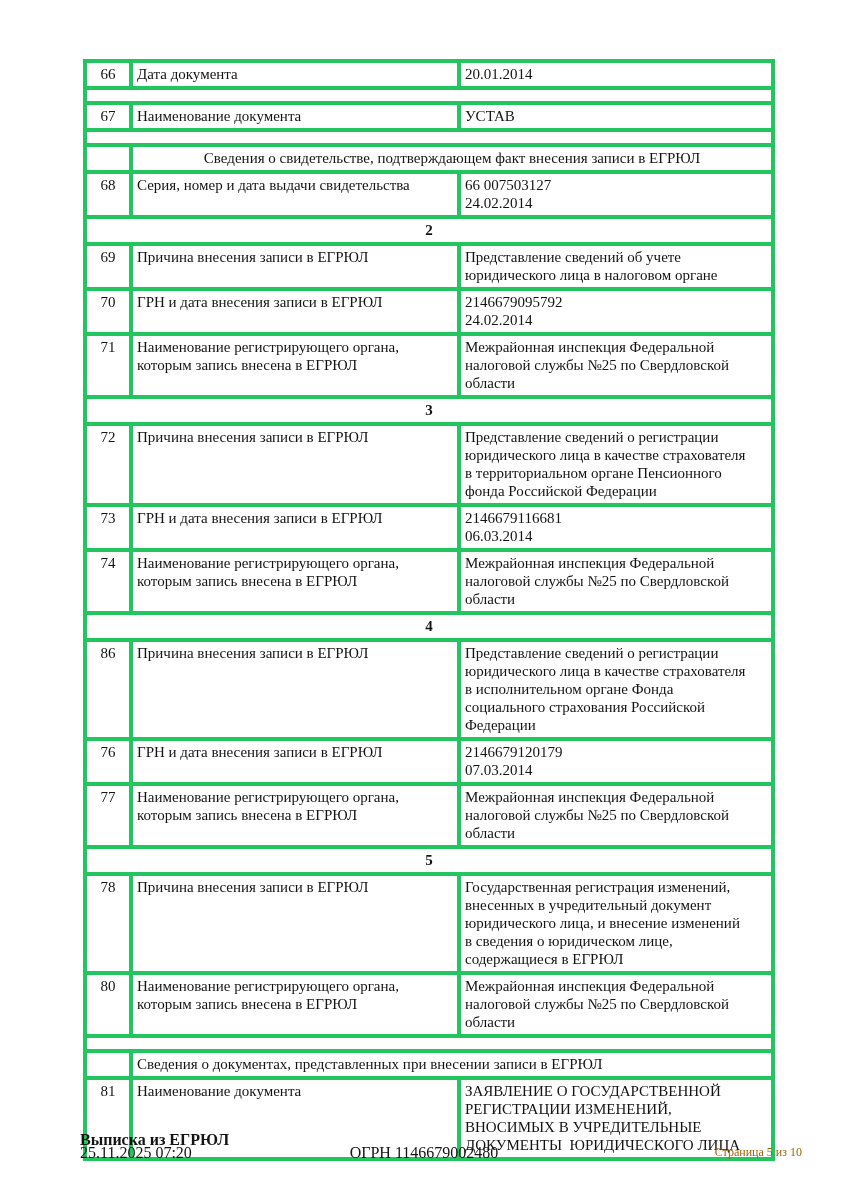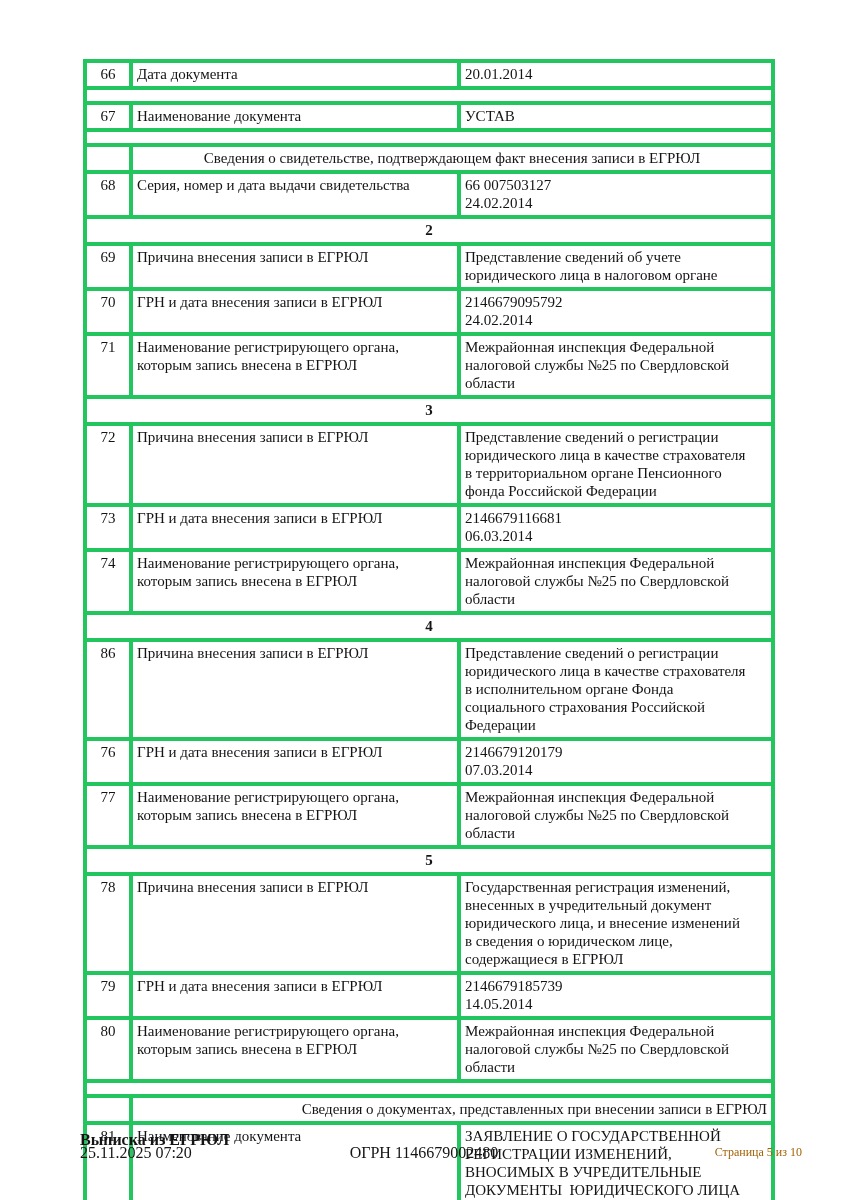--- a/index.html
+++ b/index.html
@@ -14,21 +14,21 @@
     font-family:"Liberation Serif", serif; font-size:15px; line-height:18px; color:#141414;
   }
   table.egrul td {
     border:4px solid #22c55e; vertical-align:top;
     padding:2px 4px 3px 4px; overflow:hidden;
   }
   td.c-num { text-align:center; }
   td.c-label, td.c-val { white-space:pre-wrap; }
   td.c-secnum { text-align:center; font-weight:bold; }
   td.c-title.center { text-align:center; }
-  td.c-title.left { text-align:right; }
+  td.c-title.left { text-align:left; }
   tr.spacer td { height:15px; padding:0; }
   .footer { position:absolute; left:0; top:0; width:100%; height:100%; pointer-events:none; }
   .footer-left {
     position:absolute; left:80px; top:1133px;
     font-size:16px; line-height:13px; color:#141414;
   }
   .footer-left .l1 { font-weight:bold; }
   .footer-center {
     position:absolute; left:0; top:1146px; width:100%;
     text-align:center; font-size:16px; line-height:13px; color:#141414;
@@ -157,26 +157,20 @@
           <tr>
             <td class="c-num">78</td>
             <td class="c-label">Причина внесения записи в ЕГРЮЛ</td>
             <td class="c-val">Государственная регистрация изменений,
 внесенных в учредительный документ
 юридического лица, и внесение изменений
 в сведения о юридическом лице,
 содержащиеся в ЕГРЮЛ</td>
           </tr>
           <tr>
-            <td class="c-num">79</td>
-            <td class="c-label">ГРН и дата внесения записи в ЕГРЮЛ</td>
-            <td class="c-val">2146679185739
-14.05.2014</td>
-          </tr>
-          <tr>
             <td class="c-num">80</td>
             <td class="c-label">Наименование регистрирующего органа,
 которым запись внесена в ЕГРЮЛ</td>
             <td class="c-val">Межрайонная инспекция Федеральной
 налоговой службы №25 по Свердловской
 области</td>
           </tr>
           <tr class="spacer">
             <td class="c-spacer" colspan="3"></td>
           </tr>

